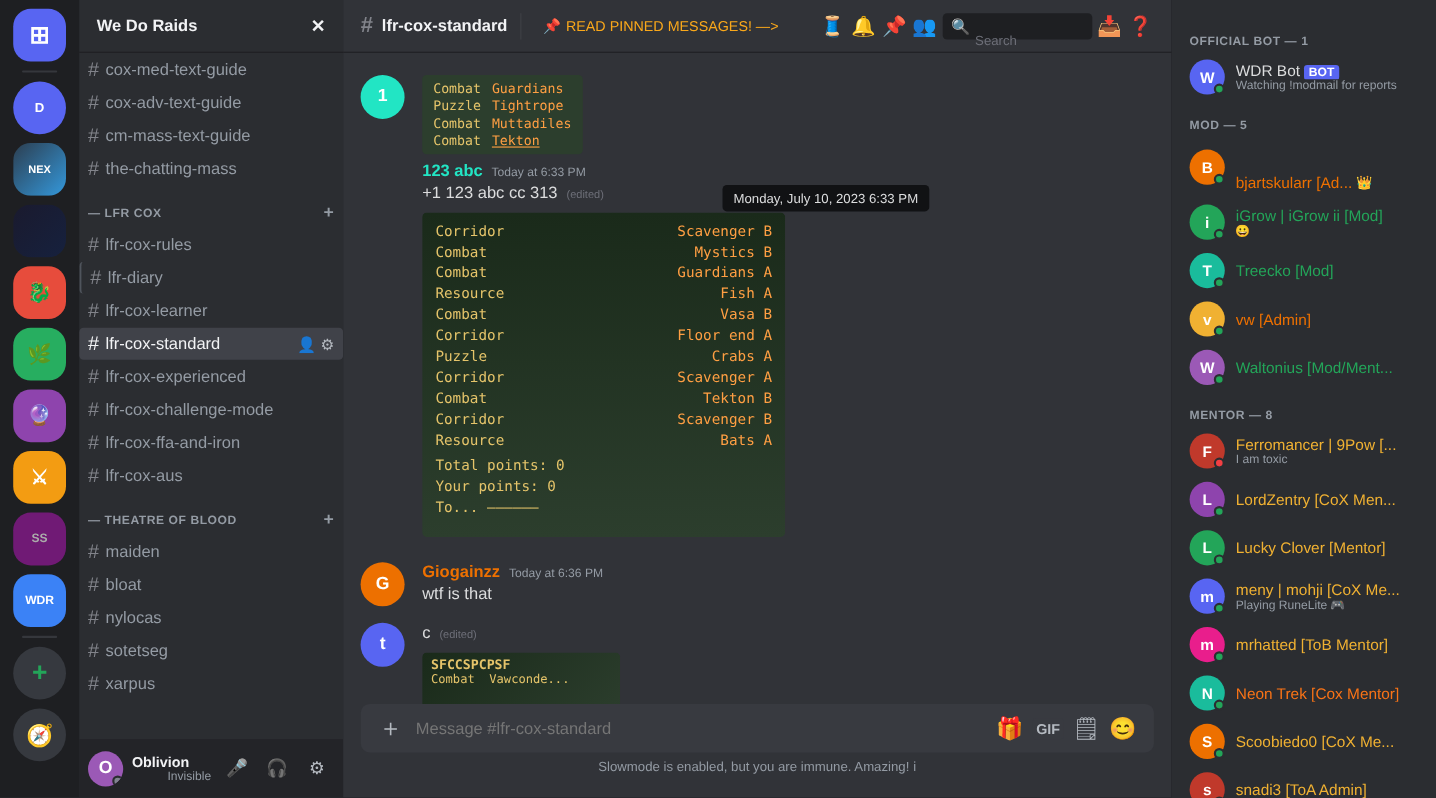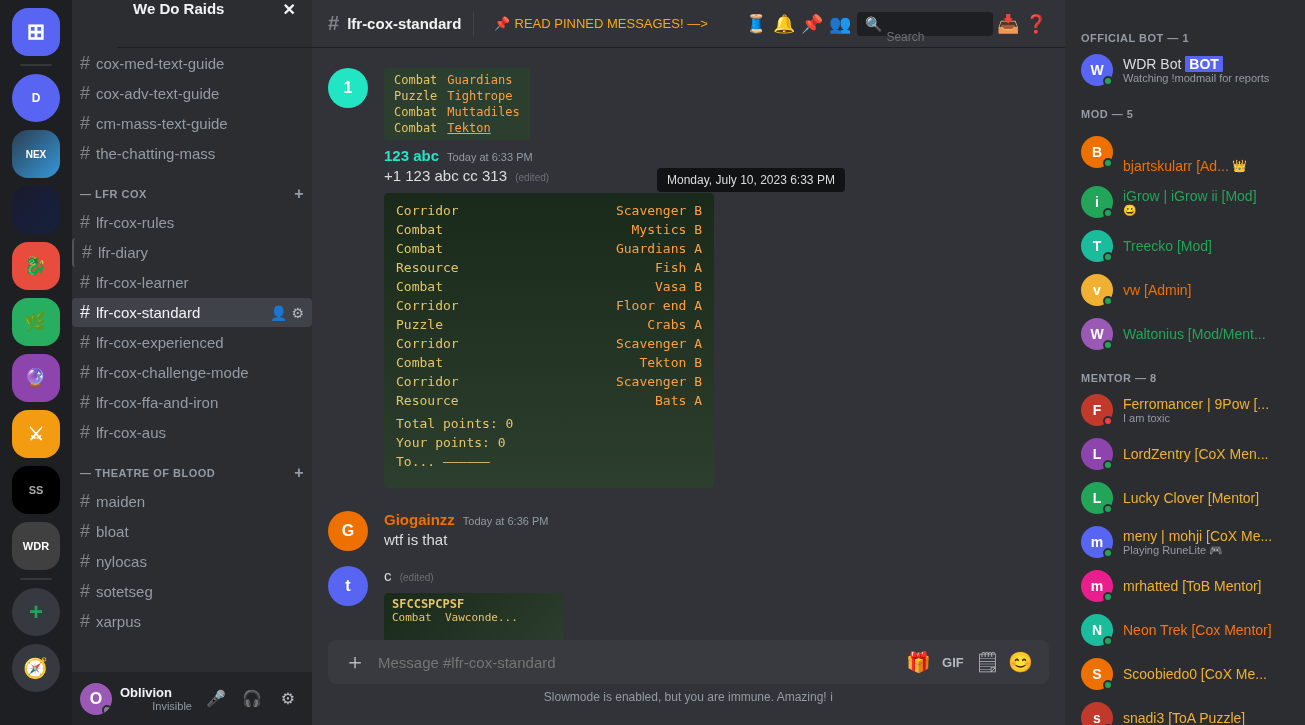--- a/index.html
+++ b/index.html
@@ -6,21 +6,21 @@
     body { width: 1305px; height: 725px; background: #1e1f22; color: #dcddde; font-family: 'Segoe UI', Arial, sans-serif; font-size: 14px; display: flex; overflow: hidden; }
 
     
     .server-list { width: 72px; background: #1e1f22; display: flex; flex-direction: column; align-items: center; padding: 8px 0; gap: 8px; overflow: hidden; flex-shrink: 0; }
     .server-icon { width: 48px; height: 48px; border-radius: 50%; background: #5865f2; display: flex; align-items: center; justify-content: center; cursor: pointer; font-size: 18px; color: white; font-weight: bold; flex-shrink: 0; transition: border-radius 0.2s; }
     .server-icon.active { border-radius: 16px; }
     .server-divider { width: 32px; height: 2px; background: #35373c; border-radius: 1px; }
 
     
     .channel-sidebar { width: 240px; background: #2b2d31; display: flex; flex-direction: column; flex-shrink: 0; }
-    .server-header { height: 48px; padding: 0 16px; display: flex; justify-content: space-between; border-bottom: 1px solid #1e1f22; cursor: pointer; font-weight: 600; font-size: 15px; color: #f2f3f5; flex-shrink: 0; margin-left: 45px; }
+    .server-header { height: 48px; padding: 0 16px; display: flex; align-items: center; justify-content: space-between; border-bottom: 1px solid #1e1f22; cursor: pointer; font-weight: 600; font-size: 15px; color: #f2f3f5; flex-shrink: 0; }
     .channel-list { flex: 1; overflow-y: auto; padding-bottom: 8px; }
     .channel-list::-webkit-scrollbar { width: 4px; }
     .channel-list::-webkit-scrollbar-thumb { background: #1e1f22; border-radius: 2px; }
     .channel-category { padding: 16px 8px 4px 8px; font-size: 11px; font-weight: 700; color: #949ba4; text-transform: uppercase; letter-spacing: 0.5px; display: flex; align-items: center; justify-content: space-between; cursor: pointer; }
     .channel-item { padding: 4px 8px; margin: 1px 0; border-radius: 4px; cursor: pointer; display: flex; align-items: center; gap: 6px; color: #949ba4; font-size: 15px; }
     .channel-item.active { background: #404249; color: #f2f3f5; }
     .channel-item .hash { font-size: 18px; color: #81838a; flex-shrink: 0; }
     .channel-item.active .hash { color: #f2f3f5; }
     .channel-icons { margin-left: auto; display: flex; gap: 4px; opacity: 0; }
     .channel-item.active .channel-icons { opacity: 1; }
@@ -81,21 +81,21 @@
     .members-sidebar::-webkit-scrollbar-thumb { background: #1e1f22; border-radius: 2px; }
     .members-category { font-size: 11px; font-weight: 700; color: #949ba4; text-transform: uppercase; letter-spacing: 0.5px; padding: 16px 8px 4px; }
     .member-item { padding: 6px 8px; border-radius: 4px; cursor: pointer; display: flex; align-items: center; gap: 10px; }
     .member-avatar { width: 32px; height: 32px; border-radius: 50%; flex-shrink: 0; position: relative; }
     .member-info { min-width: 0; flex: 1; }
     .member-name { font-size: 14px; font-weight: 500; white-space: nowrap; overflow: hidden; text-overflow: ellipsis; }
     .member-sub { font-size: 11px; color: #949ba4; white-space: nowrap; overflow: hidden; text-overflow: ellipsis; }
     .status-dot { width: 10px; height: 10px; border-radius: 50%; background: #23a559; position: absolute; bottom: 0; right: 0; border: 2px solid #2b2d31; }
     .status-dot.dnd { background: #f23f43; }
     .status-dot.offline { background: #80848e; }
-    .bot-badge { background: #5865f2; color: white; font-size: 14px; font-weight: 700; padding: 1px 4px; border-radius: 3px; margin-left: 4px; }
+    .bot-badge { background: #5865f2; color: white; font-size: 11px; font-weight: 700; padding: 1px 4px; border-radius: 3px; margin-left: 4px; }
 
     
     .av-blue { background: #5865f2; }
     .av-orange { background: #ed7000; }
     .av-purple { background: #9b59b6; }
     .av-teal { background: #1abc9c; }
 
     
     .date-tooltip { position: absolute; top: 120px; left: 345px; background: #111214; color: #dcddde; font-size: 12px; padding: 5px 10px; border-radius: 4px; z-index: 50; pointer-events: none; }
 
@@ -125,24 +125,24 @@
   </div>
   <div class="server-icon" style="background:#27ae60; border-radius:16px;overflow:hidden;">
     <div style="width:100%;height:100%;display:flex;align-items:center;justify-content:center;font-size:18px;">🌿</div>
   </div>
   <div class="server-icon" style="background:#8e44ad; border-radius:16px;overflow:hidden;">
     <div style="width:100%;height:100%;display:flex;align-items:center;justify-content:center;font-size:18px;">🔮</div>
   </div>
   <div class="server-icon" style="background:#f39c12; border-radius:16px;overflow:hidden;">
     <div style="width:100%;height:100%;display:flex;align-items:center;justify-content:center;font-size:18px;">⚔</div>
   </div>
-  <div class="server-icon" style="background:#000000; border-radius:16px;overflow:hidden;">
+  <div class="server-icon" style="background:#701a75; border-radius:16px;overflow:hidden;">
     <div style="width:100%;height:100%;display:flex;align-items:center;justify-content:center;font-size:11px;font-weight:700;color:#aaa;">SS</div>
   </div>
-  <div class="server-icon active" style="background:#404040; border-radius:16px;">
+  <div class="server-icon active" style="background:#3b82f6; border-radius:16px;">
     <span style="font-size:11px;font-weight:700;">WDR</span>
   </div>
   <div class="server-divider"></div>
   <div class="server-icon" style="background:#36393f;color:#23a559;font-size:24px;">+</div>
   <div class="server-icon" style="background:#36393f;color:#23a559;font-size:20px;">🧭</div>
 </div>
 
 <div class="channel-sidebar">
   <div class="server-header">
     <span>We Do Raids</span>
@@ -555,17 +555,17 @@
     <div class="member-info">
       <div class="member-name" style="color:#f0b132;">Scoobiedo0 [CoX Me...</div>
     </div>
   </div>
 
   <div class="member-item">
     <div class="member-avatar" style="background:#c0392b;display:flex;align-items:center;justify-content:center;font-weight:700;color:white;font-size:14px;position:relative;">
       s<div class="status-dot"></div>
     </div>
     <div class="member-info">
-      <div class="member-name" style="color:#f0b132;">snadi3 [ToA Puzzle]</div>
+      <div class="member-name" style="color:#f0b132;">snadi3 [ToA Admin]</div>
     </div>
   </div>
 
 </div>
 
 </body></html>

